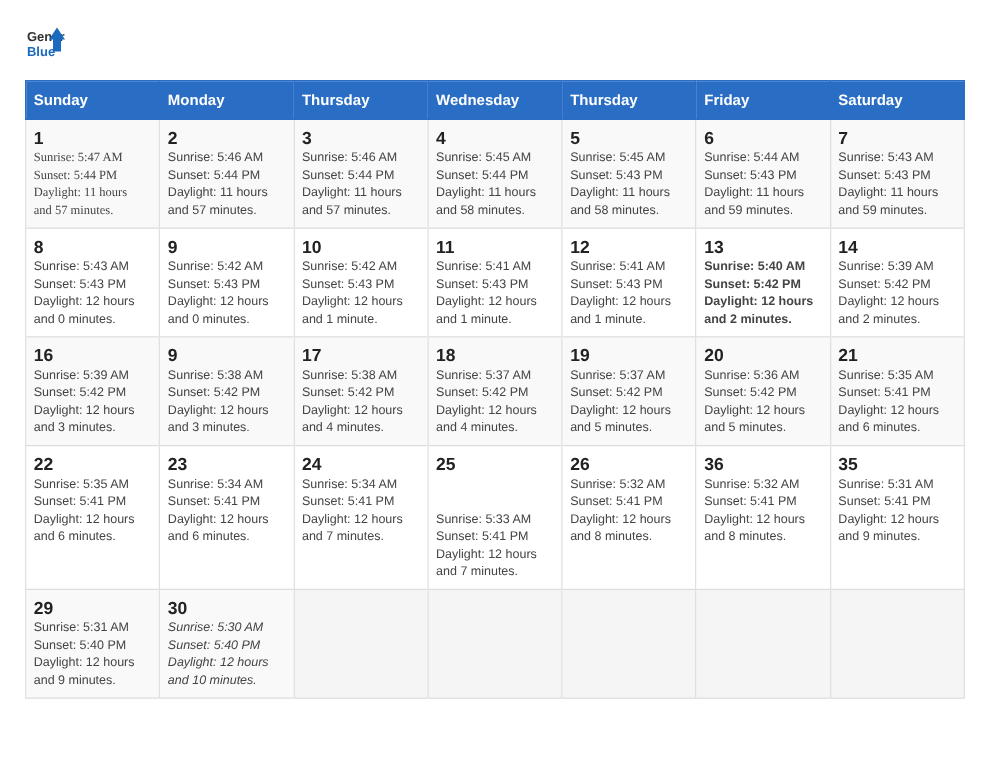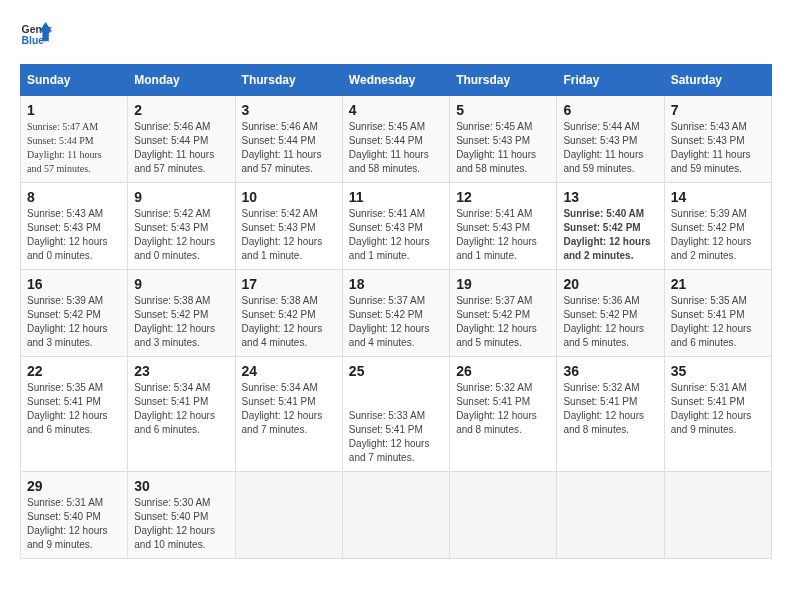--- a/index.html
+++ b/index.html
@@ -324,21 +324,21 @@
       <tr>
         <td>
           <span class="day-number">29</span>
           <div class="day-info" style="white-space: pre-line;">Sunrise: 5:31 AM
 Sunset: 5:40 PM
 Daylight: 12 hours
 and 9 minutes.</div>
         </td>
         <td>
           <span class="day-number">30</span>
-          <div class="day-info" style="white-space: pre-line;">Sunrise: 5:30 AM
+          <div class="day-info" style="white-space: pre-line; font-style: italic;">Sunrise: 5:30 AM
 Sunset: 5:40 PM
 Daylight: 12 hours
 and 10 minutes.</div>
         </td>
         <td class="empty-cell"></td>
         <td class="empty-cell"></td>
         <td class="empty-cell"></td>
         <td class="empty-cell"></td>
         <td class="empty-cell"></td>
       </tr>

